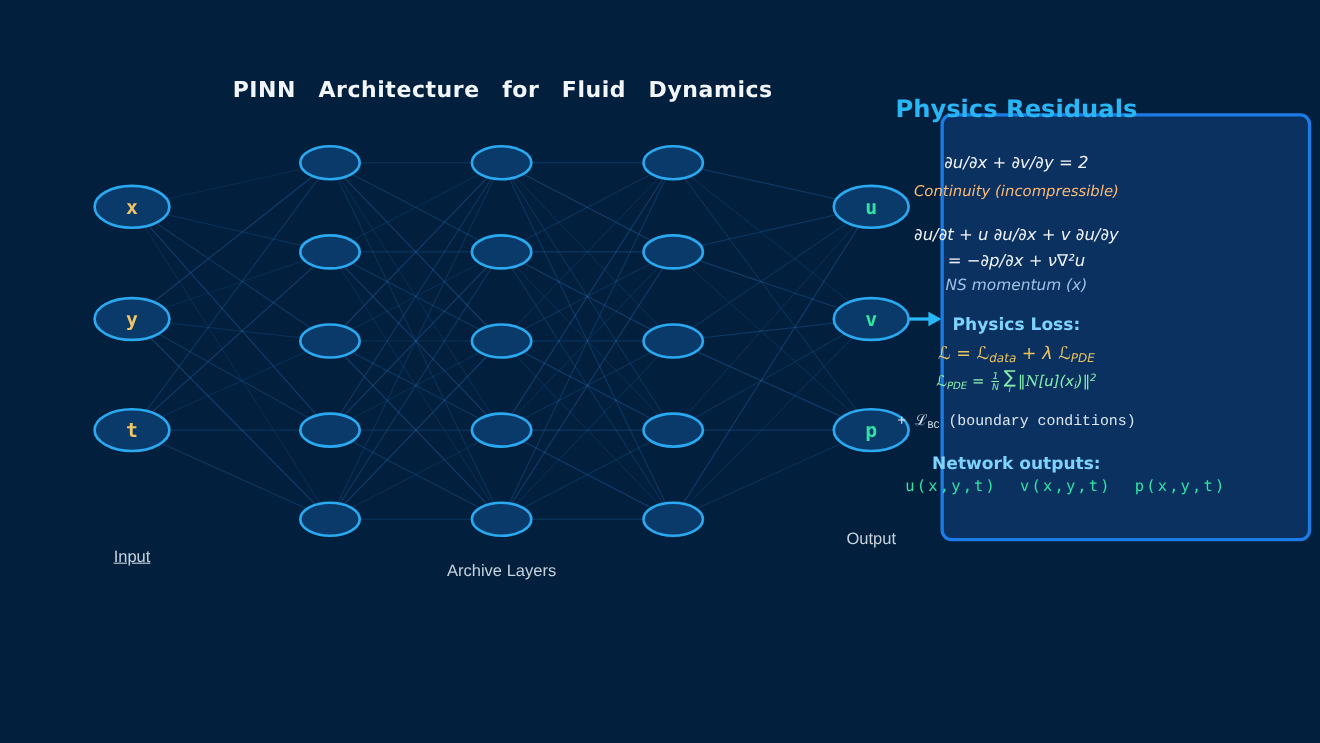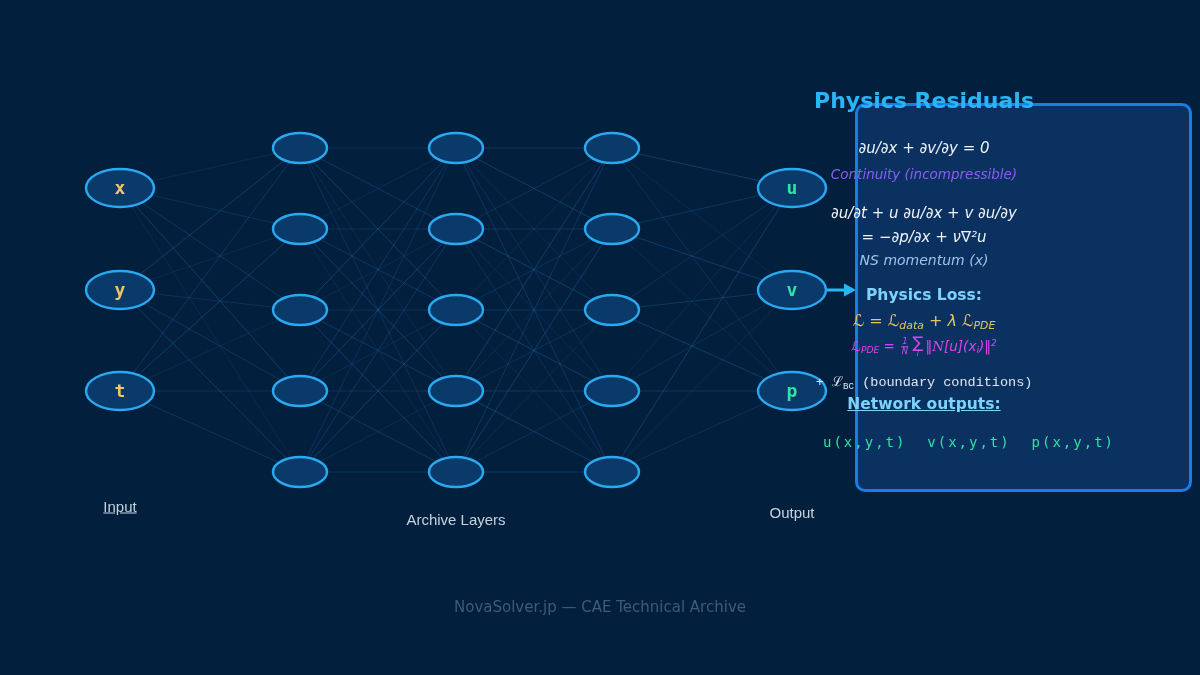--- a/index.html
+++ b/index.html
@@ -16,25 +16,25 @@
         font-size:15px;white-space:pre;font-family:"Liberation Sans",sans-serif;}
 
   #panel-box{position:absolute;left:855px;top:103px;width:337px;height:389px;
              box-sizing:border-box;border:3px solid #1b7ce8;border-radius:10px;
              background:#0b3161;}
 
   #panel-title{left:924px;top:100px;color:#29b6f6;font-size:22px;font-weight:bold;}
 
   .pl{position:absolute;left:924px;transform:translate(-50%,-50%);white-space:pre;}
   .eq     {color:#eef3f8;font-style:italic;font-size:15px;}
-  .cap    {color:#8b5cf6;font-style:italic;font-size:13.5px;}
+  .cap    {color:#fdba74;font-style:italic;font-size:13.5px;}
   .capblue{color:#9fc3e8;font-style:italic;font-size:14px;}
   .head   {color:#7dd3fc;font-weight:bold;font-size:15.5px;}
   .gold   {color:#e8c35f;font-style:italic;font-size:16px;}
-  .eqs    {color:#d946ef;font-style:italic;font-size:13.5px;}
+  .eqs    {color:#86efac;font-style:italic;font-size:13.5px;}
   .capw   {color:#dbe6f0;font-size:13.5px;}
   .mono   {color:#2fe3a4;font-family:"DejaVu Sans Mono",monospace;
            font-size:14px;letter-spacing:2px;margin-left:45px;}
 
   .sb{font-size:.68em;vertical-align:-.3em;margin-top:42px;}
   .sp{font-size:.68em;vertical-align:.5em;}
   .scr{font-family:"DejaVu Serif",serif;font-style:italic;}
   .frac{display:inline-flex;flex-direction:column;align-items:center;
         vertical-align:middle;font-size:.62em;line-height:1.1;margin:0 2px;}
   .fn{border-bottom:1px solid currentColor;padding:0 1px;}
@@ -156,36 +156,36 @@
       <ellipse cx="792" cy="188" rx="34" ry="19" fill="#0a3a6a" stroke="#2aa9f0" stroke-width="2.4"></ellipse>
       <text x="792" y="188" dy="0.35em" text-anchor="middle" fill="#2fe3a4" font-size="18" font-weight="bold" font-family="DejaVu Sans Mono, monospace">u</text>
       <ellipse cx="792" cy="290" rx="34" ry="19" fill="#0a3a6a" stroke="#2aa9f0" stroke-width="2.4"></ellipse>
       <text x="792" y="290" dy="0.35em" text-anchor="middle" fill="#2fe3a4" font-size="18" font-weight="bold" font-family="DejaVu Sans Mono, monospace">v</text>
       <ellipse cx="792" cy="391" rx="34" ry="19" fill="#0a3a6a" stroke="#2aa9f0" stroke-width="2.4"></ellipse>
       <text x="792" y="391" dy="0.35em" text-anchor="middle" fill="#2fe3a4" font-size="18" font-weight="bold" font-family="DejaVu Sans Mono, monospace">p</text>
     </svg>
 
   <div id="panel-box"></div>
 
+  <div id="main-title" class="abs">PINN Architecture for Fluid Dynamics</div>
 
   <div id="panel-title" class="abs">Physics Residuals</div>
 
   <div id="plines">
-      <div class="pl eq" style="top: 148px;"><span>∂u/∂x + ∂v/∂y = 0</span></div>
+      <div class="pl eq" style="top: 148px;"><span>∂u/∂x + ∂v/∂y = 2</span></div>
       <div class="pl cap" style="top: 174px;"><span>Continuity (incompressible)</span></div>
       <div class="pl eq" style="top: 213px;"><span>∂u/∂t + u ∂u/∂x + v ∂u/∂y</span></div>
       <div class="pl eq" style="top: 237px;"><span>= −∂p/∂x + ν∇²u</span></div>
       <div class="pl capblue" style="top: 260px;"><span>NS momentum (x)</span></div>
       <div class="pl head" style="top: 295px;"><span>Physics Loss:</span></div>
       <div class="pl gold" style="top: 322px;"><span>ℒ = ℒ</span><span class="sb">data</span><span> + λ ℒ</span><span class="sb">PDE</span></div>
       <div class="pl eqs" style="top: 347px;"><span>ℒ</span><span class="sb">PDE</span><span> = </span><span class="frac"><span class="fn">1</span><span class="fd">N</span></span><span class="stack"><span class="st">∑</span><span class="sb2">i</span></span><span>‖</span><span class="scr">N</span><span>[u](x</span><span class="sb">i</span><span>)‖</span><span class="sp">2</span></div>
       <div class="pl capw" style="top: 382px; font-family: Liberation Mono, monospace;"><span>+ ℒ</span><span class="sb">BC</span><span> (boundary conditions)</span></div>
-      <div class="pl head" style="top: 404px; text-decoration: underline;"><span>Network outputs:</span></div>
+      <div class="pl head" style="top: 421px;"><span>Network outputs:</span></div>
       <div class="pl mono" style="top: 442px;"><span>u(x,y,t)  v(x,y,t)  p(x,y,t)</span></div>
     </div>
   <div id="lcaps">
       <div class="lcap" style="left: 120px; top: 506px; text-decoration: underline;">Input</div>
       <div class="lcap" style="left: 456px; top: 519px;">Archive Layers</div>
-      <div class="lcap" style="left: 792px; top: 512px;">Output</div>
+      <div class="lcap" style="left: 792px; top: 490px;">Output</div>
     </div>
 
-  <div id="footer" class="abs">NovaSolver.jp — CAE Technical Archive</div>
 </div>
 
 </body></html>

